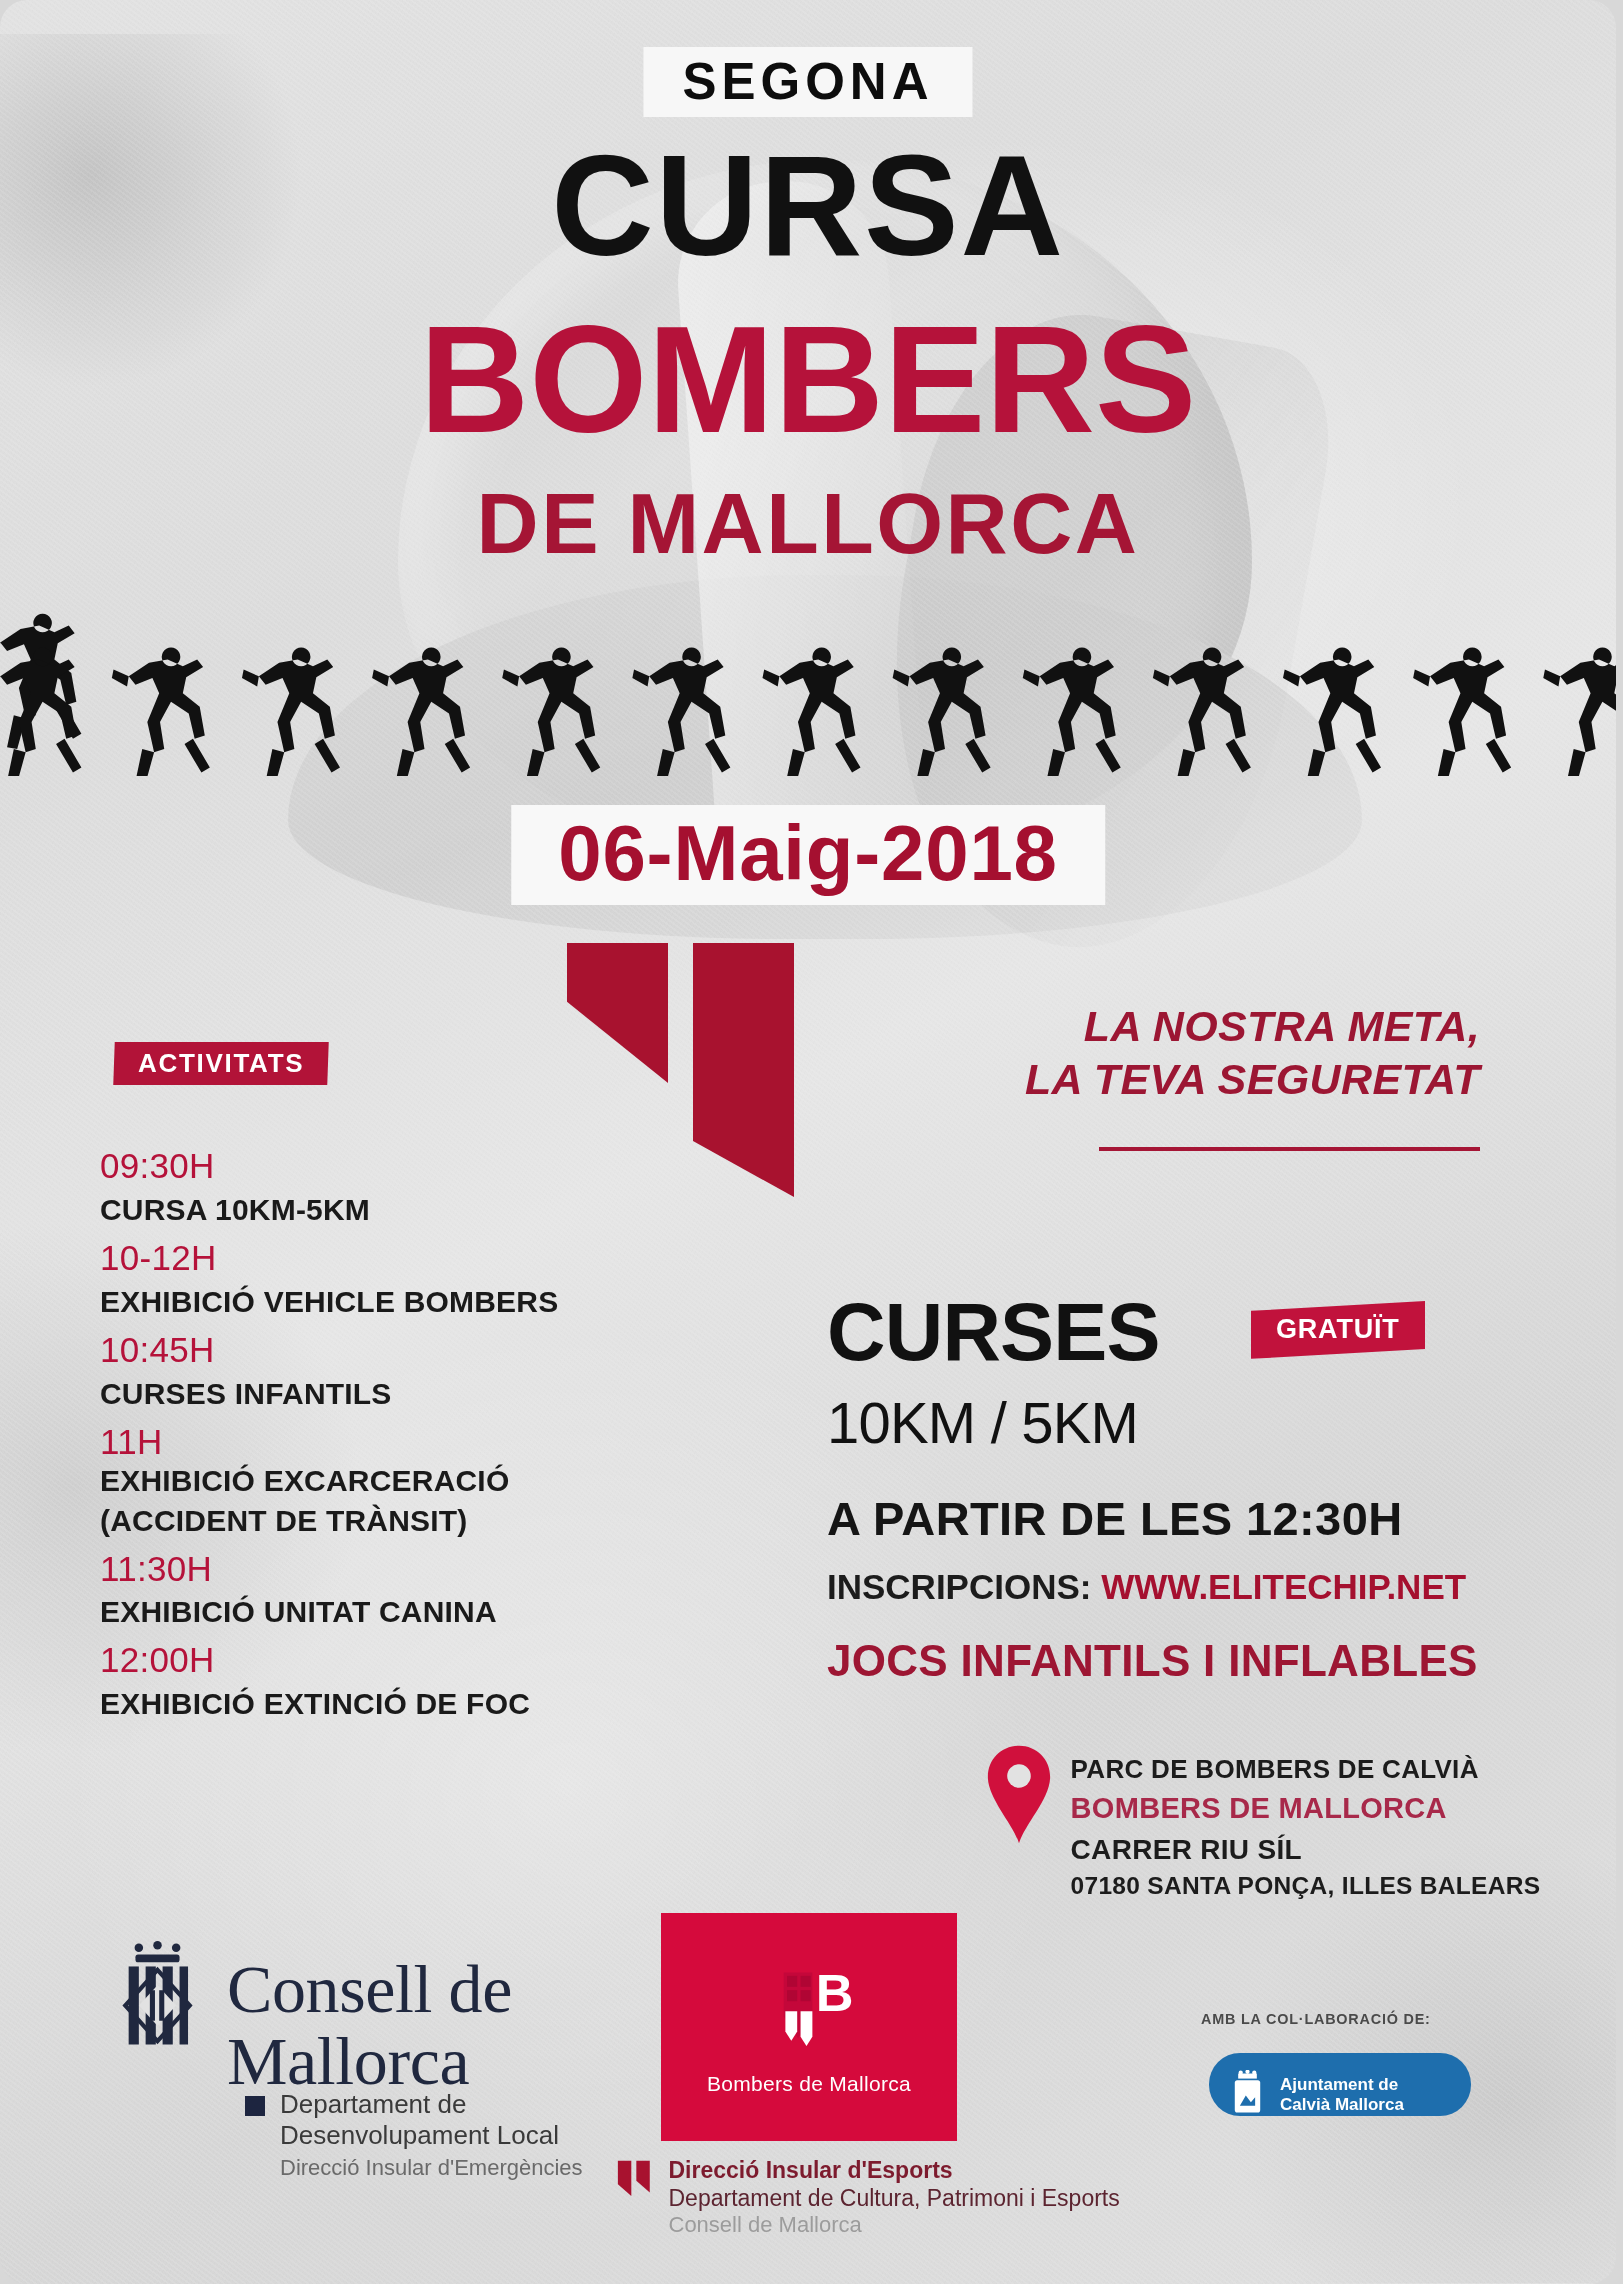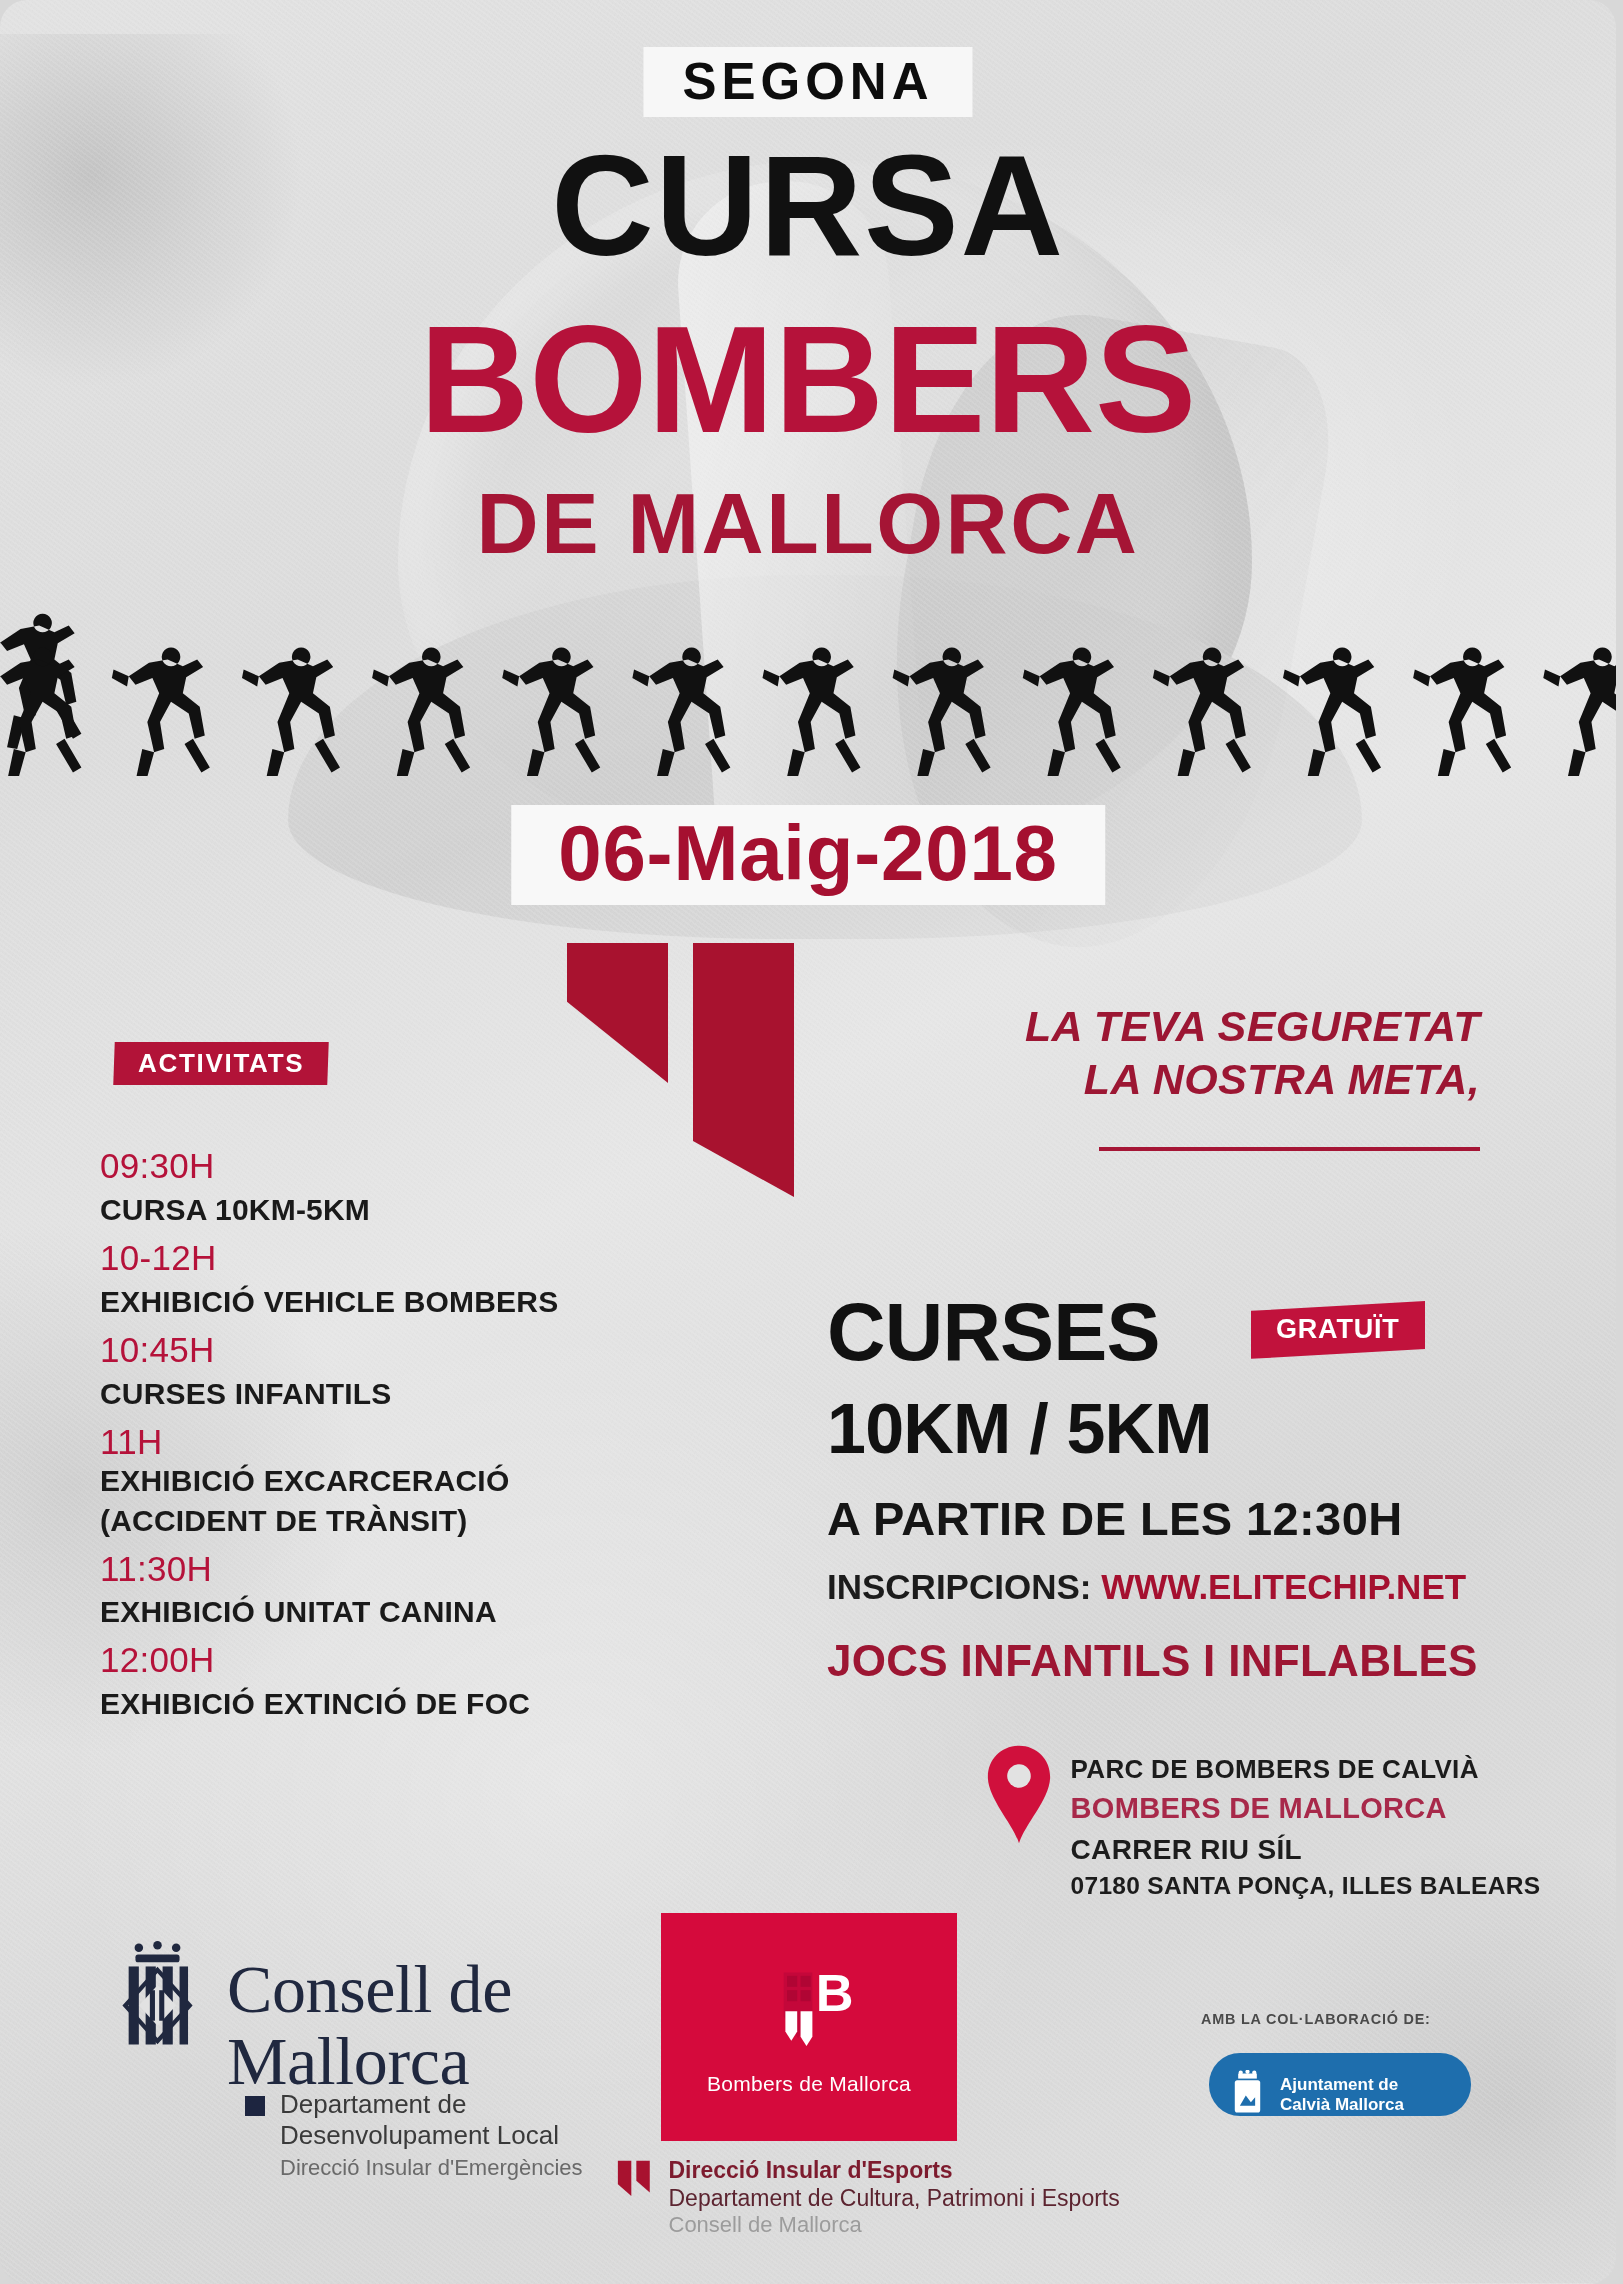--- a/index.html
+++ b/index.html
@@ -176,21 +176,21 @@
     background: #c1123c; padding: 10px 25px 11px 25px;
     transform: skewY(-3.2deg);
   }
   .gratuit span {
     display: block; transform: skewY(3.2deg);
     font-size: 27px; font-weight: bold; color: #fff; letter-spacing: 0.8px;
     line-height: 1;
   }
   .curses-dist {
     position: absolute; left: 827px; top: 1394px;
-    font-size: 70px; font-weight: bold; color: #111111; line-height: 1;
+    font-size: 58px; font-weight: normal; color: #111111; line-height: 1;
     letter-spacing: -0.8px; white-space: nowrap;
   }
   .curses-start {
     position: absolute; left: 827px; top: 1495px;
     font-size: 47px; font-weight: bold; color: #151515; line-height: 1;
     letter-spacing: 0.4px; white-space: nowrap;
   }
   .inscripcions {
     position: absolute; left: 827px; top: 1569px;
     font-size: 35px; font-weight: bold; color: #1c1c1c; line-height: 1;
@@ -302,22 +302,22 @@
   </svg>
 
   <div class="date-banner">
     <span>06-Maig-2018</span>
   </div>
 
   <div class="chev chev-a"></div>
   <div class="chev chev-b"></div>
 
   <div class="slogan">
+    <div>LA NOSTRA META,</div>
     <div>LA TEVA SEGURETAT</div>
-    <div>LA NOSTRA META,</div>
   </div>
   <div class="slogan-rule"></div>
 
   <div class="act-badge">
     <span>ACTIVITATS</span>
   </div>
 
   <div class="act-list">
     <div>
       <div class="act-time">09:30H</div>

